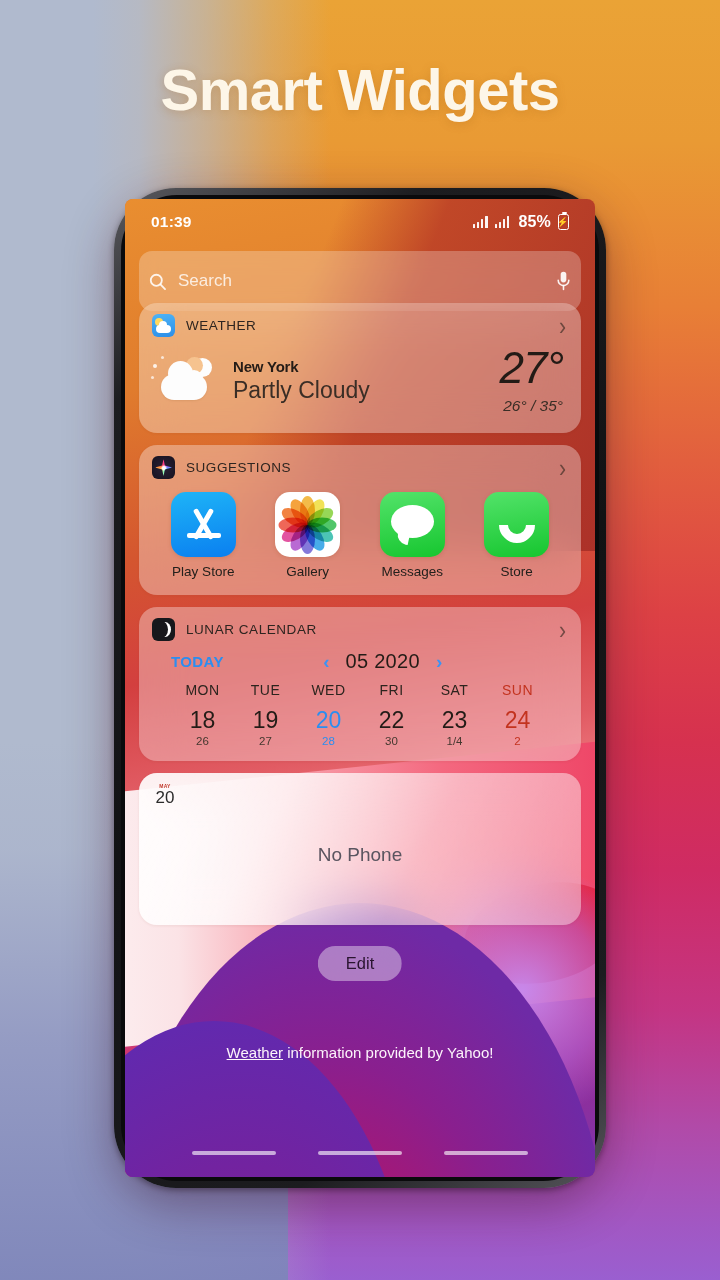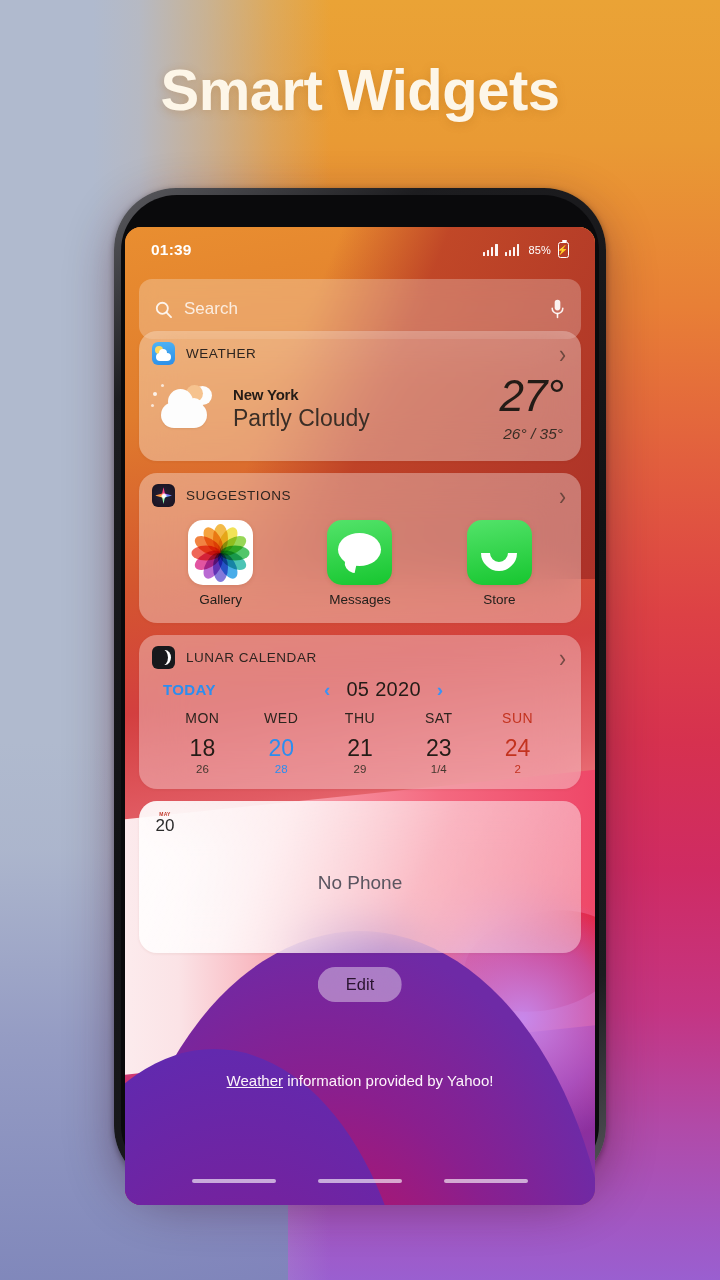--- a/index.html
+++ b/index.html
@@ -71,24 +71,23 @@
   }
   #phone-inner{
     width:100%; height:100%;
     border-radius:56px;
     background:#0a0a0c;
     padding:4px;
   }
   #screen{
     position:relative;
     width:100%; height:100%;
-    border-radius:16px;
+    border-radius:8px;
     overflow:hidden;
     background:#d9772f;
-    margin-top:28px;
   }
 
   
   #wallpaper{ position:absolute; inset:0; }
   .wp-base{
     position:absolute; inset:0;
     background:linear-gradient(170deg,
       #e98e30 0%,
       #e07c2d 18%,
       #d4562f 34%,
@@ -152,41 +151,41 @@
     font-weight:700;
     letter-spacing:.2px;
   }
   #status-right{ display:flex; align-items:center; gap:7px; }
   .sig{ display:flex; align-items:flex-end; gap:1.5px; height:12px; }
   .sig i{ display:block; width:2.6px; background:#fff; border-radius:.5px; }
   .sig i:nth-child(1){height:4px;opacity:.95}
   .sig i:nth-child(2){height:6.5px;opacity:.95}
   .sig i:nth-child(3){height:9px;opacity:.95}
   .sig i:nth-child(4){height:12px;opacity:.95}
-  #battery-pct{ font-size:11px; font-weight:400; margin-left:2px;}
+  #battery-pct{ font-size:16px; font-weight:700; margin-left:2px;}
   .batt{
     position:relative; width:11px; height:16px;
     border:1.6px solid #fff; border-radius:2.5px;
     display:flex; align-items:center; justify-content:center;
   }
   .batt::before{
     content:""; position:absolute; top:-3.5px; left:3px;
     width:5px; height:2px; background:#fff; border-radius:1px;
   }
   .batt span{ font-size:9px; line-height:1; color:#fff; font-weight:700;}
 
   
   #search-bar{
     position:absolute; top:52px; left:14px; right:14px;
     height:60px;
     border-radius:13px;
     background:rgba(255,255,255,.26);
     backdrop-filter:blur(10px);
     display:flex; align-items:center;
-    padding:0 15px;
+    padding:0 9px;
   }
   #search-input{
     flex:1; border:none; background:transparent; outline:none;
     color:rgba(255,255,255,.93);
     font-size:17px;
     font-family:"Liberation Sans", sans-serif;
     margin-left:11px;
   }
   #search-input::placeholder{ color:rgba(255,255,255,.80); }
 
@@ -351,21 +350,21 @@
   .ic-phone{ background:linear-gradient(170deg,#53e36a 0%,#16c62f 100%); }
   .ic-phone .hnd{
     position:absolute; left:50%; top:50%;
     width:36px; height:36px; margin:-18px 0 0 -18px;
     border:9px solid #fff; border-radius:50%;
     border-right-color:transparent; border-top-color:transparent;
     transform:rotate(-45deg);
   }
 
   
-  #lunar-body{ padding:0 24px 14px; }
+  #lunar-body{ padding:0 32px 14px; }
   #lunar-nav{ display:flex; align-items:center; margin:2px 0 9px; }
   #lunar-today{ font-size:15px; color:#2b8ef0; font-weight:700; letter-spacing:.4px; width:26%;}
   #lunar-center{ flex:1; display:flex; align-items:center; justify-content:center; gap:16px;}
   .lc-arrow{ color:#3b93f5; font-size:19px; font-weight:700; line-height:1;}
   #lunar-month{ font-size:20px; color:#231c17; letter-spacing:.3px;}
   #lunar-spacer{ width:14%; }
   .lrow{ display:flex; }
   .lcell{ flex:1; text-align:center; }
   .ldow{ font-size:14px; color:#2c241e; letter-spacing:.5px; }
   .lnum{ font-size:23px; color:#231c17; margin-top:9px; font-weight:400;}
@@ -383,21 +382,21 @@
     position:absolute; left:0; right:0; top:54%;
     transform:translateY(-50%);
     text-align:center;
     font-size:19px;
     color:#5a5560;
   }
 
   
   #edit-btn{
     position:absolute; left:50%; transform:translateX(-50%);
-    bottom:203px;
+    bottom:196px;
     padding:8px 28px;
     border-radius:18px;
     background:rgba(255,255,255,.40);
     backdrop-filter:blur(12px);
     color:#2a1430;
     font-size:16.5px;
     border:none;
     font-family:"Liberation Sans", sans-serif;
     cursor:pointer;
   }
@@ -505,20 +504,28 @@
      </div>
 
      <div class="widget">
        <div class="widget-head">
          <span class="wicon ic-siri"></span>
          <span class="widget-title">SUGGESTIONS</span>
          <span class="chev">›</span>
        </div>
        <div id="sugg-body">
          <div class="app">
+           <div class="app-ic ic-appstore">
+             <span class="bar b1"></span>
+                  <span class="bar b2"></span>
+                  <span class="bar b3"></span>
+           </div>
+           <div class="app-lb">Play Store</div>
+         </div>
+         <div class="app">
            <div class="app-ic ic-photos" id="photos-icon">
                   <span class="pet" style="background: rgb(243, 182, 59); transform: rotate(0deg);"></span>
                   <span class="pet" style="background: rgb(240, 224, 74); transform: rotate(30deg);"></span>
                   <span class="pet" style="background: rgb(143, 212, 74); transform: rotate(60deg);"></span>
                   <span class="pet" style="background: rgb(68, 194, 94); transform: rotate(90deg);"></span>
                   <span class="pet" style="background: rgb(62, 192, 176); transform: rotate(120deg);"></span>
                   <span class="pet" style="background: rgb(58, 166, 232); transform: rotate(150deg);"></span>
                   <span class="pet" style="background: rgb(123, 111, 216); transform: rotate(180deg);"></span>
                   <span class="pet" style="background: rgb(180, 95, 208); transform: rotate(210deg);"></span>
                   <span class="pet" style="background: rgb(224, 71, 154); transform: rotate(240deg);"></span>
@@ -559,29 +566,34 @@
              <span class="lc-arrow">›</span>
            </span>
            <span id="lunar-spacer"></span>
          </div>
          <div class="lrow" id="lunar-grid">
                 <div class="lcell">
                   <div class="ldow">MON</div>
                   <div class="lnum">18</div>
                   <div class="lsub">26</div>
                 </div>
+                <div class="lcell">
+                  <div class="ldow">TUE</div>
+                  <div class="lnum">19</div>
+                  <div class="lsub">27</div>
+                </div>
                 <div class="lcell today">
                   <div class="ldow">WED</div>
                   <div class="lnum">20</div>
                   <div class="lsub">28</div>
                 </div>
                 <div class="lcell">
-                  <div class="ldow">THU</div>
-                  <div class="lnum">21</div>
-                  <div class="lsub">29</div>
+                  <div class="ldow">FRI</div>
+                  <div class="lnum">22</div>
+                  <div class="lsub">30</div>
                 </div>
                 <div class="lcell">
                   <div class="ldow">SAT</div>
                   <div class="lnum">23</div>
                   <div class="lsub">1/4</div>
                 </div>
                 <div class="lcell sun">
                   <div class="ldow">SUN</div>
                   <div class="lnum">24</div>
                   <div class="lsub">2</div>

